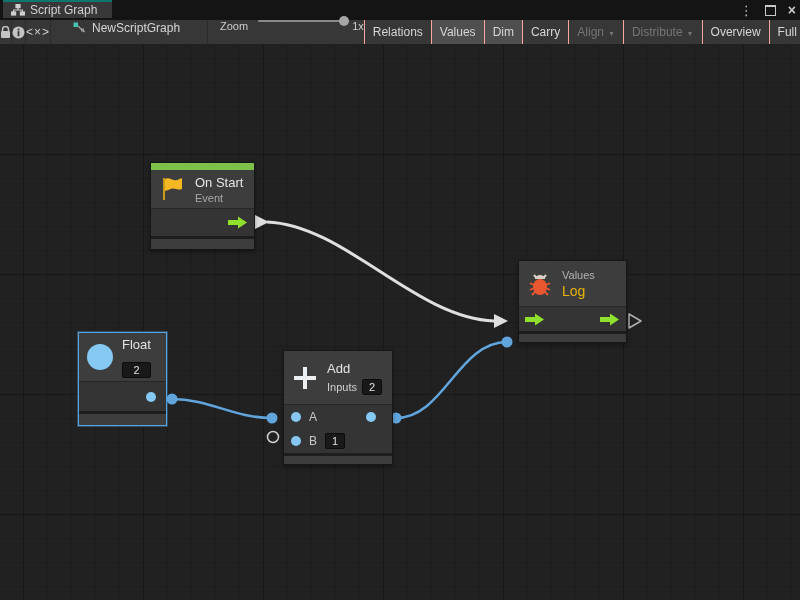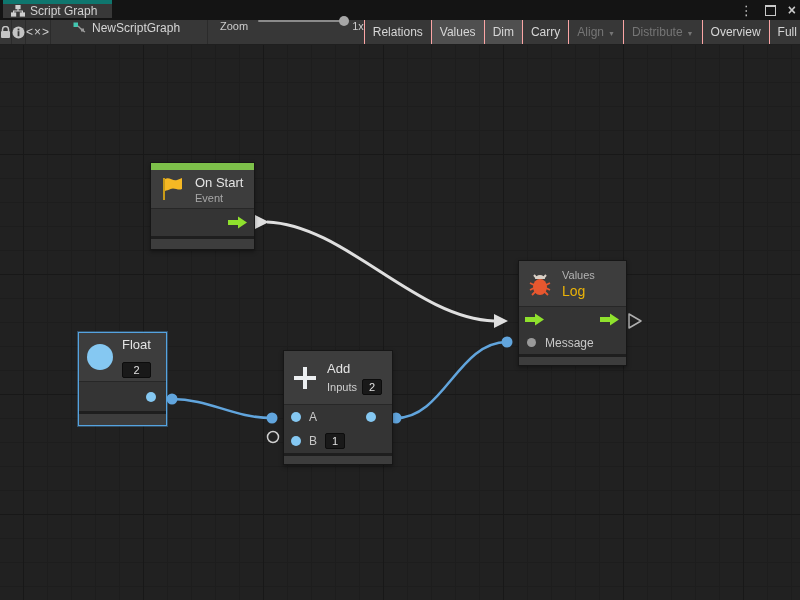--- a/index.html
+++ b/index.html
@@ -7,21 +7,21 @@
     width:800px;height:600px;overflow:hidden;position:relative;
     background:#181818;
     font-family:"Liberation Sans", sans-serif;
     -webkit-font-smoothing:antialiased;
     user-select:none;
   }
   
   .tabstrip{position:absolute;left:0;top:0;width:800px;height:20px;background:#141414;}
   .tab{
     position:absolute;left:3px;top:0;height:18px;width:109px;
-    background:#383838;border-top:4px solid #0f766e;
+    background:#383838;border-top:2px solid #0f766e;
     display:flex;align-items:center;gap:5px;padding-left:8px;box-sizing:border-box;
   }
   .tab-label{font-size:12px;color:#d2d2d2;white-space:nowrap;}
   .winctrls{position:absolute;right:4px;top:0;height:20px;display:flex;align-items:center;gap:12px;}
   .menu-dots{color:#c9c9c9;font-size:13px;line-height:1;cursor:default;}
   .max-box{width:9px;height:8px;border:1.5px solid #c9c9c9;border-top-width:2.5px;display:inline-block;}
   .close-x{color:#c9c9c9;font-size:14px;line-height:1;font-weight:bold;}
   
   .toolbar{
     position:absolute;left:0;top:20px;width:800px;height:25px;background:#373737;
@@ -224,24 +224,20 @@
       </div>
     </div>
     <div class="n-ports" style="height:25px;justify-content:space-between;padding:0 6px;">
       <svg width="20" height="13" viewBox="0 0 20 13">
         <path d="M0 4 h10 V0.5 L19 6.5 L10 12.5 V9 H0 Z" fill="#8FE12D"></path>
       </svg>
       <svg width="20" height="13" viewBox="0 0 20 13">
         <path d="M0 4 h10 V0.5 L19 6.5 L10 12.5 V9 H0 Z" fill="#8FE12D"></path>
       </svg>
     </div>
-    <div class="n-ports" style="height:23px;gap:9px;padding-left:8px;border-top:none;">
-      <span class="port-dot gray"></span>
-      <span class="port-label">Message</span>
-    </div>
     <div class="n-gap"></div>
     <div class="n-footer" style="height:8px;"></div>
   </div>
 
   <div class="node selected" style="left:78px;top:287px;width:89px;">
     <div class="n-head" style="height:48px;">
       <span class="float-circle"></span>
       <div class="n-col" style="gap:10px;">
         <span class="n-title">Float</span>
         <span class="valbox">2</span>

